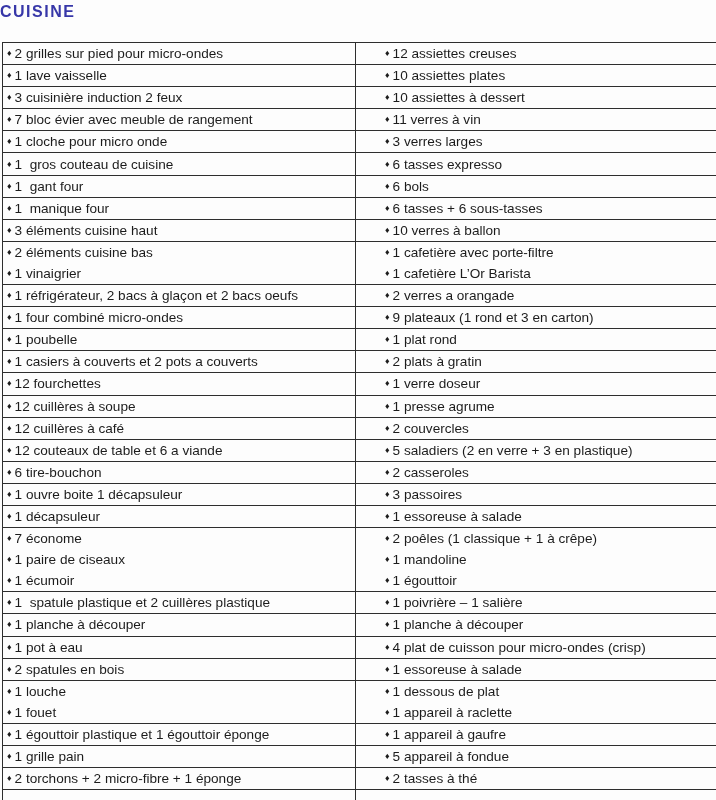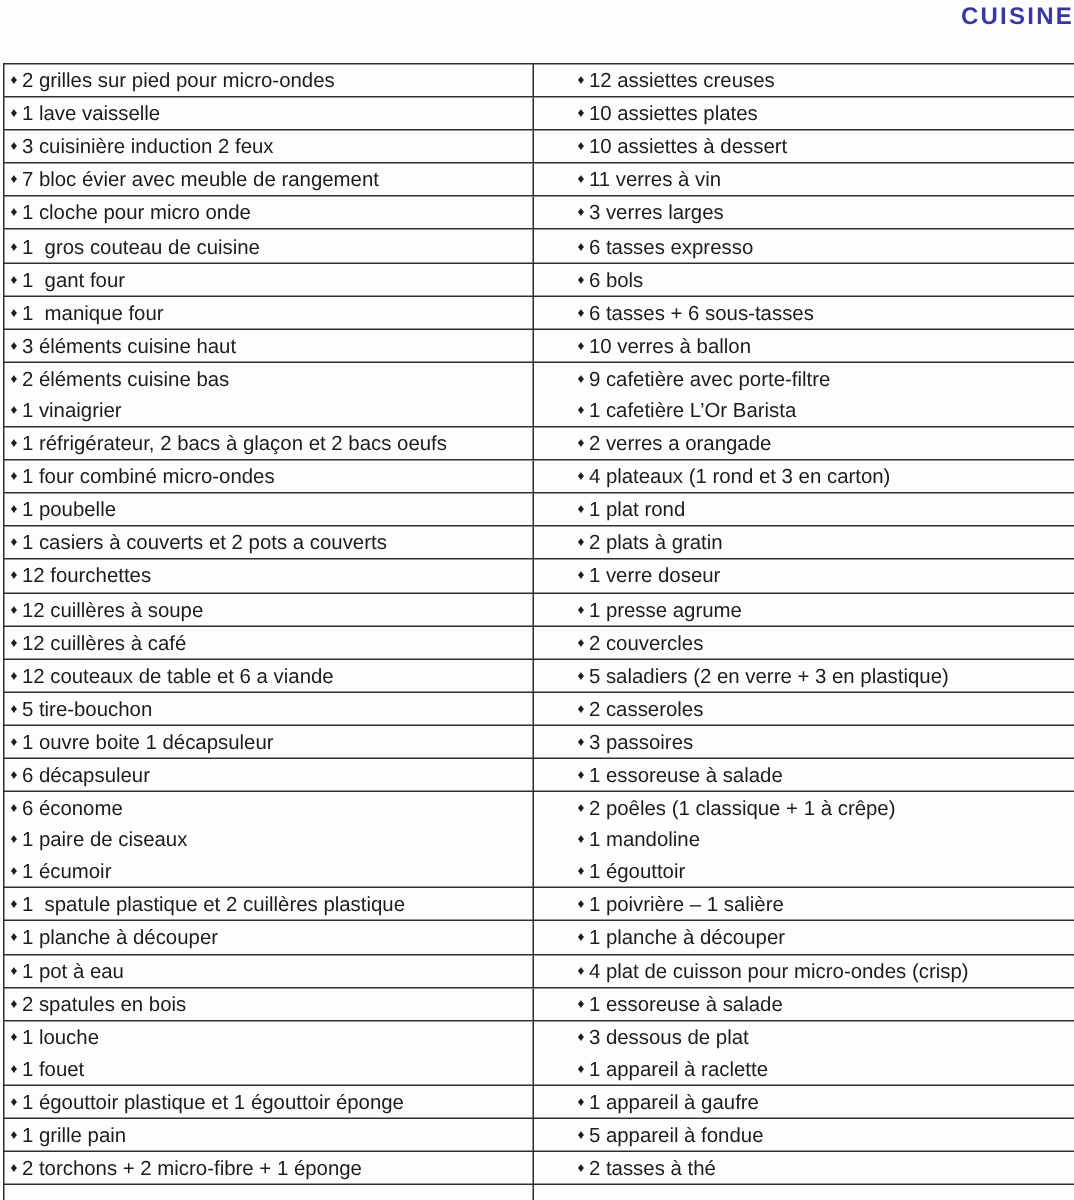--- a/index.html
+++ b/index.html
@@ -6,21 +6,21 @@
   body{
     width:716px;height:800px;
     background:#fdfdfd;
     font-family:"Liberation Sans","DejaVu Sans",sans-serif;
     color:var(--text-color,#1c1c1c);
     position:relative;
     -webkit-font-smoothing:antialiased;
   }
   .page-title{
     position:absolute;top:3px;left:0;width:716px;
-    text-align:right;
+    text-align:left;
     font-size:16px;font-weight:bold;
     letter-spacing:1.5px;
     color:var(--title-color,#3737a8);
   }
   table.inventory{
     position:absolute;top:42px;left:2px;
     width:712px;
     border-collapse:collapse;
     table-layout:fixed;
   }
@@ -190,21 +190,21 @@
             <span class="item-text">2 éléments cuisine bas</span>
           </div>
           <div class="cell-line">
             <span class="bullet">♦</span>
             <span class="item-text">1 vinaigrier</span>
           </div>
         </td>
         <td class="right">
           <div class="cell-line">
             <span class="bullet">♦</span>
-            <span class="item-text">9 cafetière avec porte-filtre</span>
+            <span class="item-text">1 cafetière avec porte-filtre</span>
           </div>
           <div class="cell-line">
             <span class="bullet">♦</span>
             <span class="item-text">1 cafetière L’Or Barista</span>
           </div>
         </td>
       </tr>
       <tr>
         <td class="left">
           <div class="cell-line">
@@ -222,21 +222,21 @@
       <tr>
         <td class="left">
           <div class="cell-line">
             <span class="bullet">♦</span>
             <span class="item-text">1 four combiné micro-ondes</span>
           </div>
         </td>
         <td class="right">
           <div class="cell-line">
             <span class="bullet">♦</span>
-            <span class="item-text">4 plateaux (1 rond et 3 en carton)</span>
+            <span class="item-text">9 plateaux (1 rond et 3 en carton)</span>
           </div>
         </td>
       </tr>
       <tr>
         <td class="left">
           <div class="cell-line">
             <span class="bullet">♦</span>
             <span class="item-text">1 poubelle</span>
           </div>
         </td>
@@ -314,21 +314,21 @@
           <div class="cell-line">
             <span class="bullet">♦</span>
             <span class="item-text">5 saladiers (2 en verre + 3 en plastique)</span>
           </div>
         </td>
       </tr>
       <tr>
         <td class="left">
           <div class="cell-line">
             <span class="bullet">♦</span>
-            <span class="item-text">5 tire-bouchon</span>
+            <span class="item-text">6 tire-bouchon</span>
           </div>
         </td>
         <td class="right">
           <div class="cell-line">
             <span class="bullet">♦</span>
             <span class="item-text">2 casseroles</span>
           </div>
         </td>
       </tr>
       <tr>
@@ -342,35 +342,35 @@
           <div class="cell-line">
             <span class="bullet">♦</span>
             <span class="item-text">3 passoires</span>
           </div>
         </td>
       </tr>
       <tr>
         <td class="left">
           <div class="cell-line">
             <span class="bullet">♦</span>
-            <span class="item-text">6 décapsuleur</span>
+            <span class="item-text">1 décapsuleur</span>
           </div>
         </td>
         <td class="right">
           <div class="cell-line">
             <span class="bullet">♦</span>
             <span class="item-text">1 essoreuse à salade</span>
           </div>
         </td>
       </tr>
       <tr>
         <td class="left">
           <div class="cell-line">
             <span class="bullet">♦</span>
-            <span class="item-text">6 économe</span>
+            <span class="item-text">7 économe</span>
           </div>
           <div class="cell-line">
             <span class="bullet">♦</span>
             <span class="item-text">1 paire de ciseaux</span>
           </div>
           <div class="cell-line">
             <span class="bullet">♦</span>
             <span class="item-text">1 écumoir</span>
           </div>
         </td>
@@ -452,21 +452,21 @@
             <span class="item-text">1 louche</span>
           </div>
           <div class="cell-line">
             <span class="bullet">♦</span>
             <span class="item-text">1 fouet</span>
           </div>
         </td>
         <td class="right">
           <div class="cell-line">
             <span class="bullet">♦</span>
-            <span class="item-text">3 dessous de plat</span>
+            <span class="item-text">1 dessous de plat</span>
           </div>
           <div class="cell-line">
             <span class="bullet">♦</span>
             <span class="item-text">1 appareil à raclette</span>
           </div>
         </td>
       </tr>
       <tr>
         <td class="left">
           <div class="cell-line">

